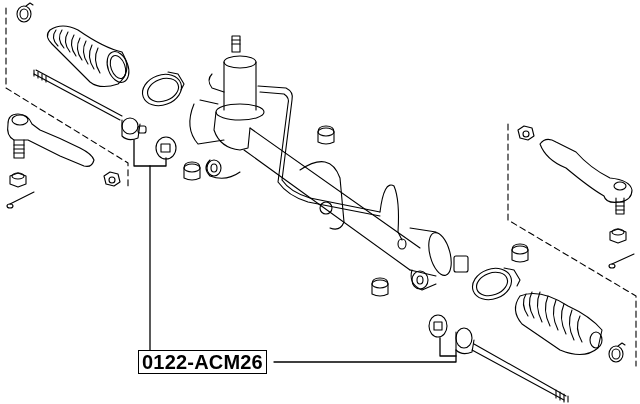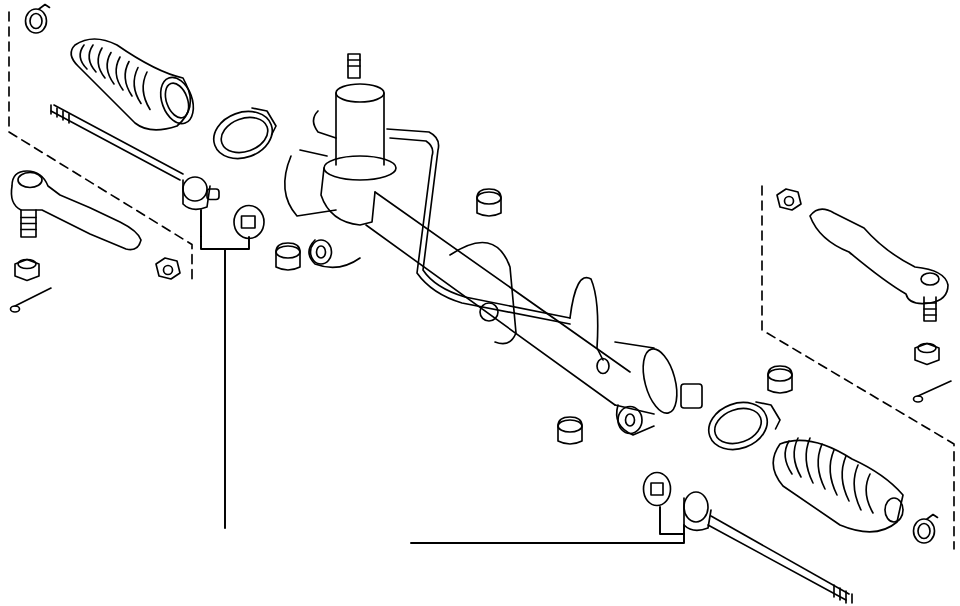--- a/index.html
+++ b/index.html
@@ -193,13 +193,14 @@
   </g>
 
   <g stroke-width="1.3">
     <path d="M134 140 L134 166 L166 166 L166 158"></path>
     <path d="M150 166 L150 352"></path>
     <path d="M274 362 L456 362 L456 350"></path>
     <path d="M440 338 L440 356 L456 356"></path>
   </g>
 </svg>
 
+<div class="part-label">0122-ACM26</div>
 </div>
 
 </body></html>

